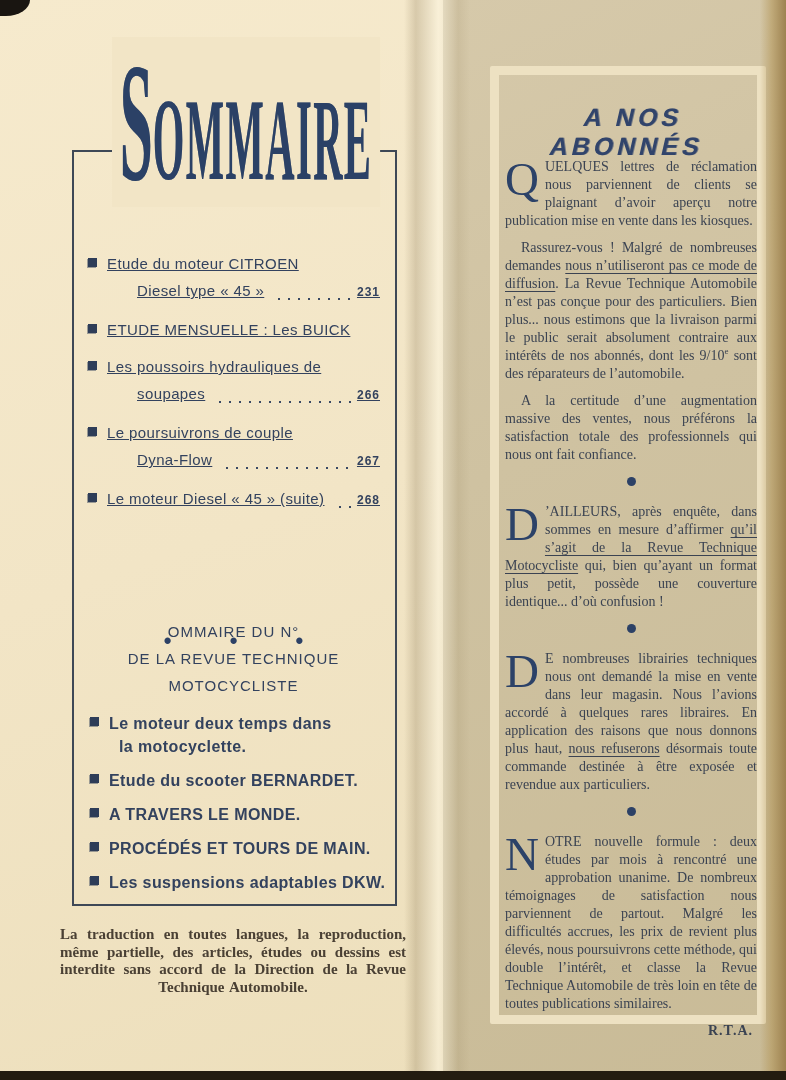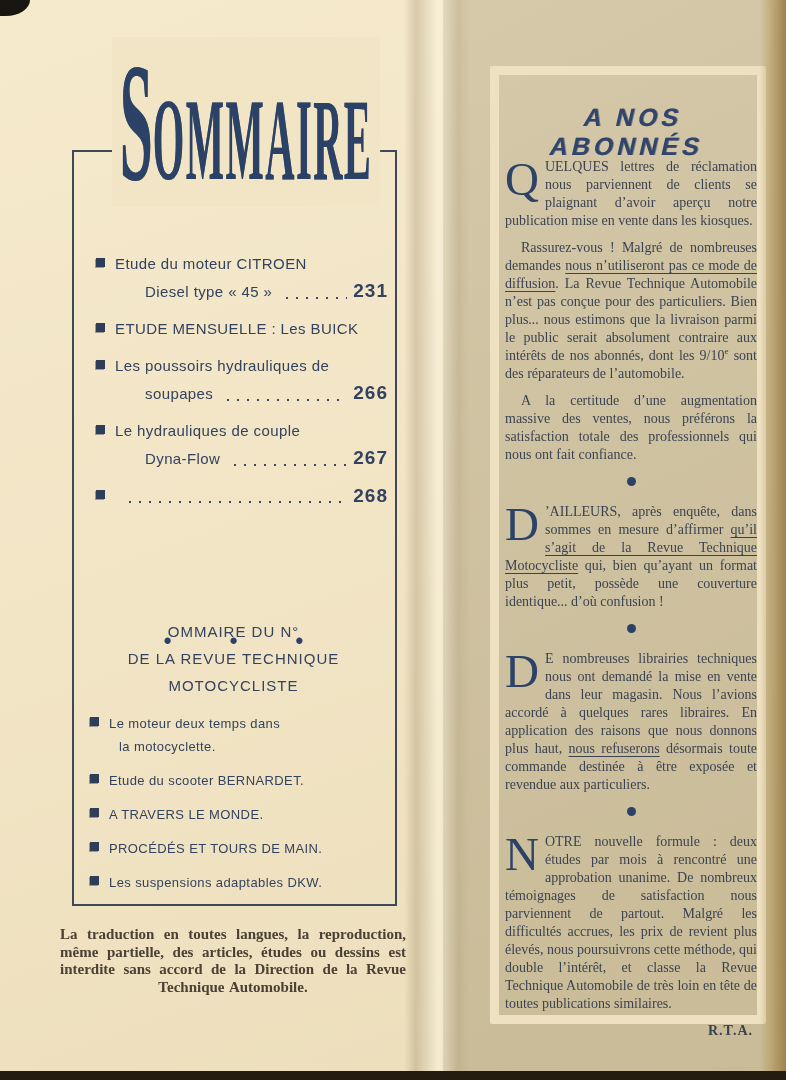--- a/index.html
+++ b/index.html
@@ -38,44 +38,44 @@
   .som-title{
     position:absolute; left:112px; top:37px; white-space:nowrap;
     transform:scaleX(.35); transform-origin:left top;
     background:#f2e5c6; padding:0 22px;
     color:#2b4166; font-family:"Liberation Serif",serif; font-weight:bold;
     text-shadow:0 0 1px rgba(43,65,102,.6);
   }
   .som-title .big{font-size:170px; line-height:1;}
   .som-title .rest{font-size:116px; line-height:1; letter-spacing:4px;}
   
-  .toc{position:absolute; left:96px; top:250px; width:292px; color:#33425e;}
+  .toc{position:absolute; left:88px; top:250px; width:292px; color:#33425e;text-decoration:underline;}
   .toc-item{display:flex; margin-bottom:10px; font-size:15px; line-height:27px; letter-spacing:.4px;}
   .sq{flex:0 0 auto; width:9px; height:9px; background:#2e3d58; margin:8px 10px 0 0;
       box-shadow:-1px 1px 0 rgba(46,61,88,.45);}
   .toc-body{flex:1;}
   .l2row{display:flex; align-items:baseline;}
   .l2row .l2{padding-left:30px;}
   .leader{
     flex:1; height:12px; margin:0 6px 2px 10px; align-self:flex-end;
     background-image:radial-gradient(circle,#3a4963 1.3px, rgba(0,0,0,0) 1.55px);
     background-size:10px 4px; background-repeat:repeat-x; background-position:left bottom 3px;
   }
-  .pg{font-size:19px; font-weight:bold; letter-spacing:1px;}
+  .pg{font-size:12px; font-weight:bold; letter-spacing:1px;}
   .dots-sep{
     position:absolute; left:72px; top:628px; width:323px; text-align:center;
     color:#2c4166; font-size:22px; letter-spacing:26px; text-indent:26px; font-weight:bold;
   }
   .moto-heading{
     position:absolute; left:72px; top:618px; width:323px; text-align:center;
     color:#33425e; font-size:15px; line-height:27px; letter-spacing:1px;
   }
   .moto-heading{top:618px;}
   .moto{position:absolute; left:90px; top:712px; width:296px; color:#33425e;}
-  .moto-item{display:flex; margin-bottom:11px; font-size:13px; line-height:23px; letter-spacing:.4px;}
+  .moto-item{display:flex; margin-bottom:11px; font-size:16px; line-height:23px; letter-spacing:.4px;font-weight:bold;}
   .moto-item .sq{margin-top:5px;}
   .moto-item .ln2{padding-left:10px;}
   .footer-note{
     position:absolute; left:60px; top:926px; width:346px;
     font-family:"Liberation Serif",serif; font-size:15px; line-height:17.5px;
     color:#4a4034; text-align:justify; text-align-last:center; word-spacing:1.5px; font-weight:bold;
   }
   
   .ab-title{
     position:absolute; left:500px; top:103px; width:260px; text-align:center;
@@ -135,32 +135,33 @@
           <div class="l2row">
             <span class="l2">soupapes</span>
             <span class="leader"></span>
             <span class="pg">266</span>
           </div>
         </div>
       </div>
       <div class="toc-item">
         <span class="sq"></span>
         <div class="toc-body">
-          <div class="l1">Le hydrauliques de couple</div>
+          <div class="l1">Le poursuivrons de couple</div>
           <div class="l2row">
             <span class="l2">Dyna-Flow</span>
             <span class="leader"></span>
             <span class="pg">267</span>
           </div>
         </div>
       </div>
       <div class="toc-item">
         <span class="sq"></span>
         <div class="toc-body">
           <div class="l2row">
+            <span class="l1">Le moteur Diesel « 45 » (suite)</span>
             <span class="leader"></span>
             <span class="pg">268</span>
           </div>
         </div>
       </div>
     </div>
 
   <div class="dots-sep">• • •</div>
 
   <div class="moto-heading">

